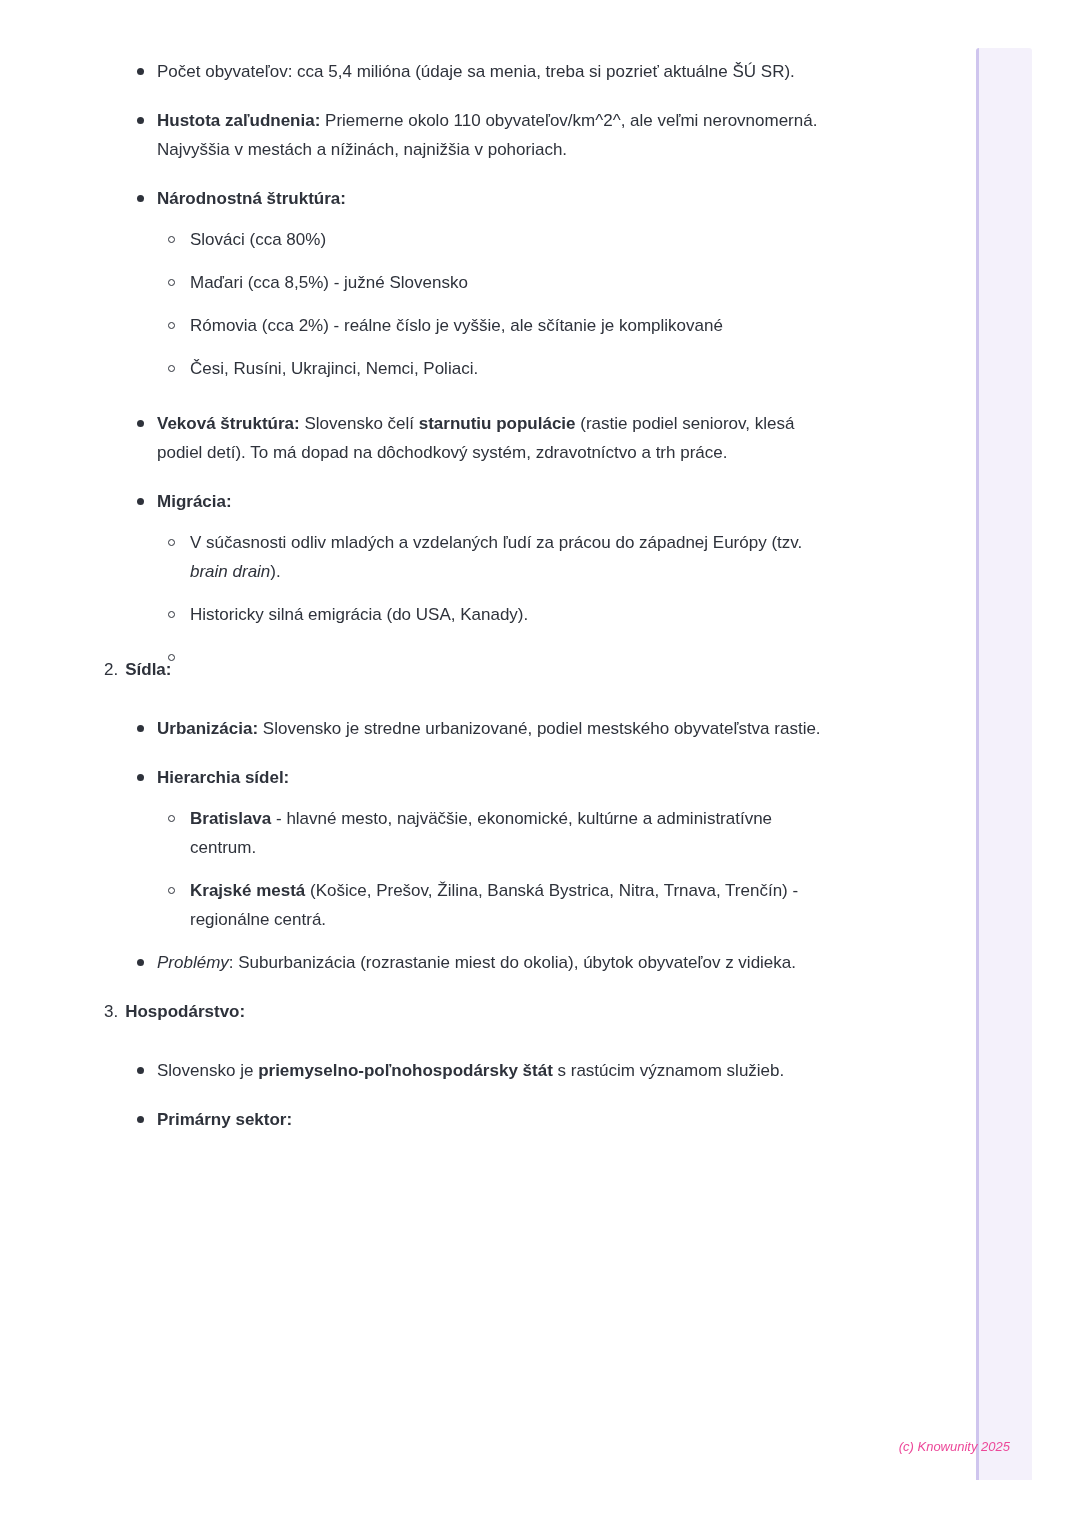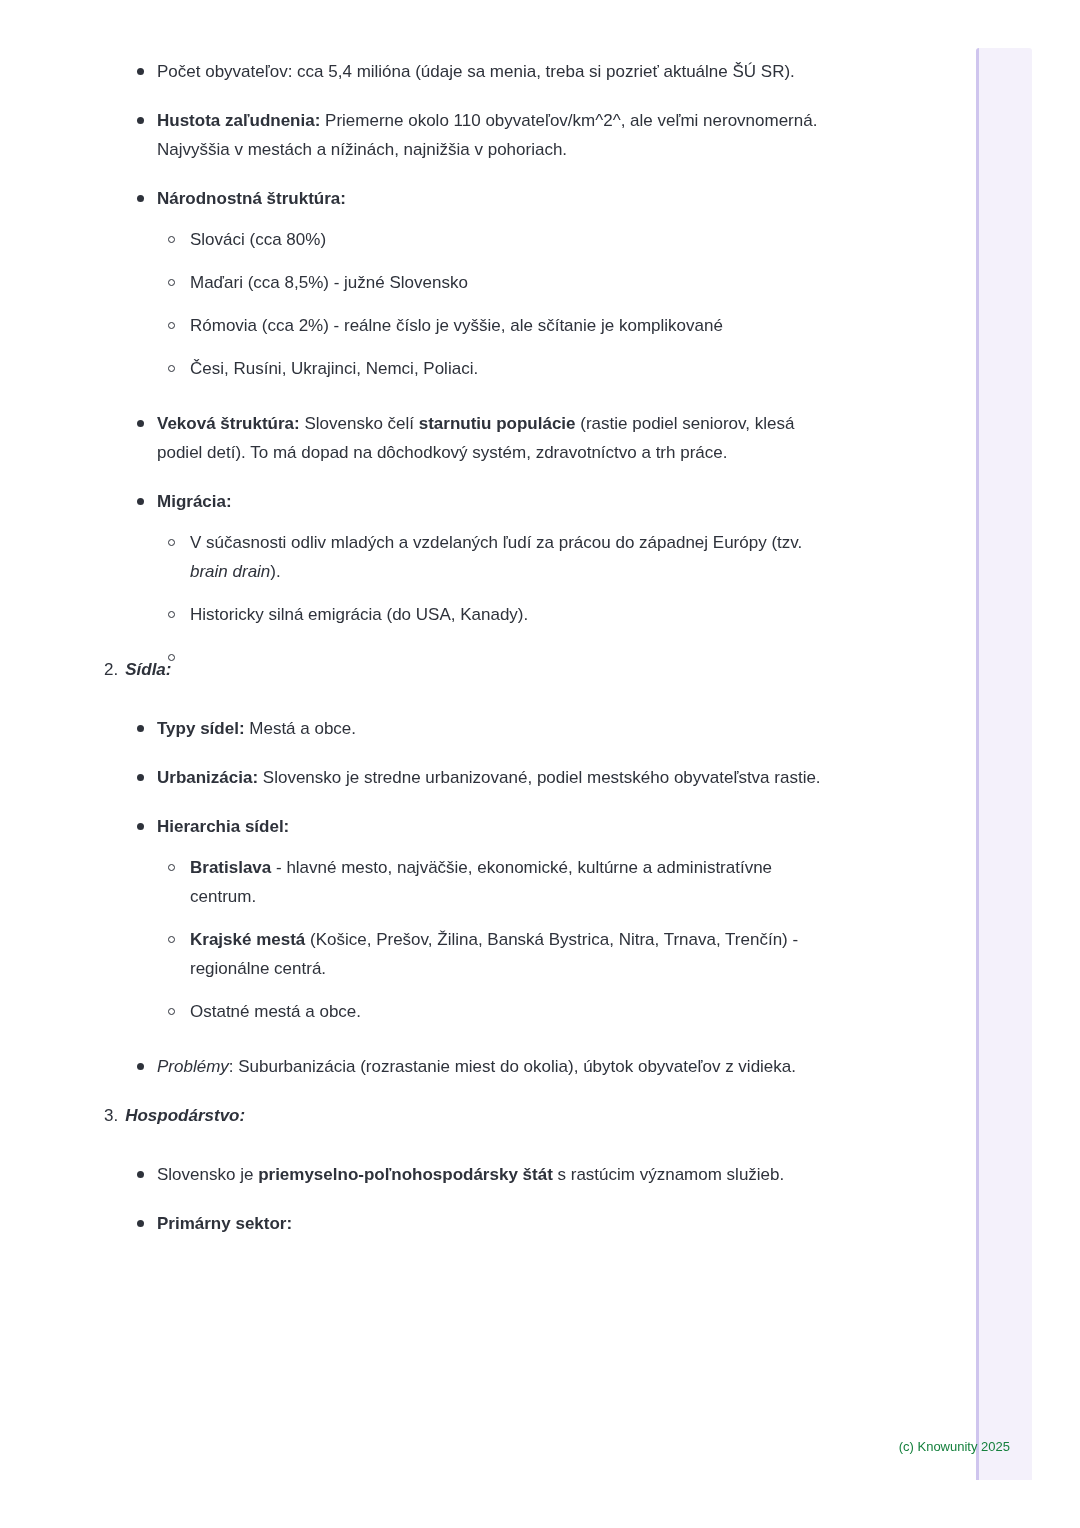--- a/index.html
+++ b/index.html
@@ -21,21 +21,21 @@
     font-size: 17px;
     line-height: 29px;
   }
   .block { position: relative; }
   .item.l1 { padding-left: 157px; margin-bottom: 20px; }
   .item.l1.has-sub { margin-bottom: 10px; }
   .item.l2 { padding-left: 190px; margin-bottom: 14px; margin-top: 12px; }
   .item.l2.sub-end { margin-bottom: 26px; }
   .num { padding-left: 104px; margin: 0 0 30px 0; }
   .numlbl { margin-right: 7px; }
-  .num .txt span { font-weight: 700; font-style: italic; }
+  .num .txt span { font-weight: 700; }
   .marker { position: absolute; display: block; }
   .marker.disc {
     left: 137px; top: 11px;
     width: 7px; height: 7px;
     border-radius: 50%;
     background: #2e323b;
   }
   .marker.ring {
     left: 168px; top: 11px;
     width: 5px; height: 5px;
@@ -80,26 +80,24 @@
       <div class="block item l2"><span class="marker ring"></span><span class="txt"><span>Slováci (cca 80%)</span></span></div>
       <div class="block item l2"><span class="marker ring"></span><span class="txt"><span>Maďari (cca 8,5%) - južné Slovensko</span></span></div>
       <div class="block item l2"><span class="marker ring"></span><span class="txt"><span>Rómovia (cca 2%) - reálne číslo je vyššie, ale sčítanie je komplikované</span></span></div>
       <div class="block item l2 sub-end"><span class="marker ring"></span><span class="txt"><span>Česi, Rusíni, Ukrajinci, Nemci, Poliaci.</span></span></div>
       <div class="block item l1"><span class="marker disc"></span><span class="txt"><span class="b">Veková štruktúra:</span><span> Slovensko čelí </span><span class="b">starnutiu populácie</span><span> (rastie podiel seniorov, klesá podiel detí). To má dopad na dôchodkový systém, zdravotníctvo a trh práce.</span></span></div>
       <div class="block item l1 has-sub"><span class="marker disc"></span><span class="txt"><span class="b">Migrácia:</span></span></div>
       <div class="block item l2"><span class="marker ring"></span><span class="txt"><span>V súčasnosti odliv mladých a vzdelaných ľudí za prácou do západnej Európy (tzv. </span><span class="i">brain drain</span><span>).</span></span></div>
       <div class="block item l2"><span class="marker ring"></span><span class="txt"><span>Historicky silná emigrácia (do USA, Kanady).</span></span></div>
       <div class="block item l2 sub-end"><span class="marker ring"></span></div>
       <div class="block num"><span class="numlbl">2.</span><span class="txt"><span class="b">Sídla:</span></span></div>
-      <div class="block item l1"><span class="marker disc"></span><span class="txt"><span class="b">Typy sídel:</span><span> Mestá a obce.</span></span></div>
       <div class="block item l1"><span class="marker disc"></span><span class="txt"><span class="b">Urbanizácia:</span><span> Slovensko je stredne urbanizované, podiel mestského obyvateľstva rastie.</span></span></div>
       <div class="block item l1 has-sub"><span class="marker disc"></span><span class="txt"><span class="b">Hierarchia sídel:</span></span></div>
       <div class="block item l2"><span class="marker ring"></span><span class="txt"><span class="b">Bratislava</span><span> - hlavné mesto, najväčšie, ekonomické, kultúrne a administratívne centrum.</span></span></div>
       <div class="block item l2"><span class="marker ring"></span><span class="txt"><span class="b">Krajské mestá</span><span> (Košice, Prešov, Žilina, Banská Bystrica, Nitra, Trnava, Trenčín) - regionálne centrá.</span></span></div>
-      <div class="block item l2 sub-end"><span class="marker ring"></span><span class="txt"><span>Ostatné mestá a obce.</span></span></div>
       <div class="block item l1"><span class="marker disc"></span><span class="txt"><span class="i">Problémy</span><span>: Suburbanizácia (rozrastanie miest do okolia), úbytok obyvateľov z vidieka.</span></span></div>
       <div class="block num"><span class="numlbl">3.</span><span class="txt"><span class="b">Hospodárstvo:</span></span></div>
       <div class="block item l1"><span class="marker disc"></span><span class="txt"><span>Slovensko je </span><span class="b">priemyselno-poľnohospodársky štát</span><span> s rastúcim významom služieb.</span></span></div>
       <div class="block item l1"><span class="marker disc"></span><span class="txt"><span class="b">Primárny sektor:</span></span></div>
     </div>
   <div class="scroll-strip" id="scrollstrip" style="background: rgb(244, 241, 251); border-left-color: rgb(207, 197, 238);"></div>
-  <div class="watermark" style="color: #15803d;">(c) Knowunity 2025</div>
+  <div class="watermark" style="color: #ec4899; font-style: italic;">(c) Knowunity 2025</div>
 </div>
 
 </body></html>

